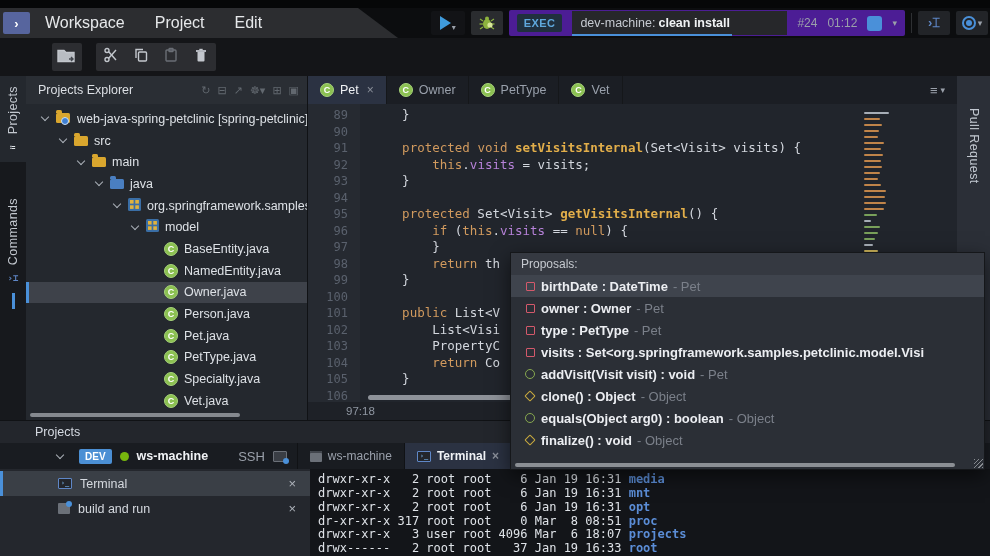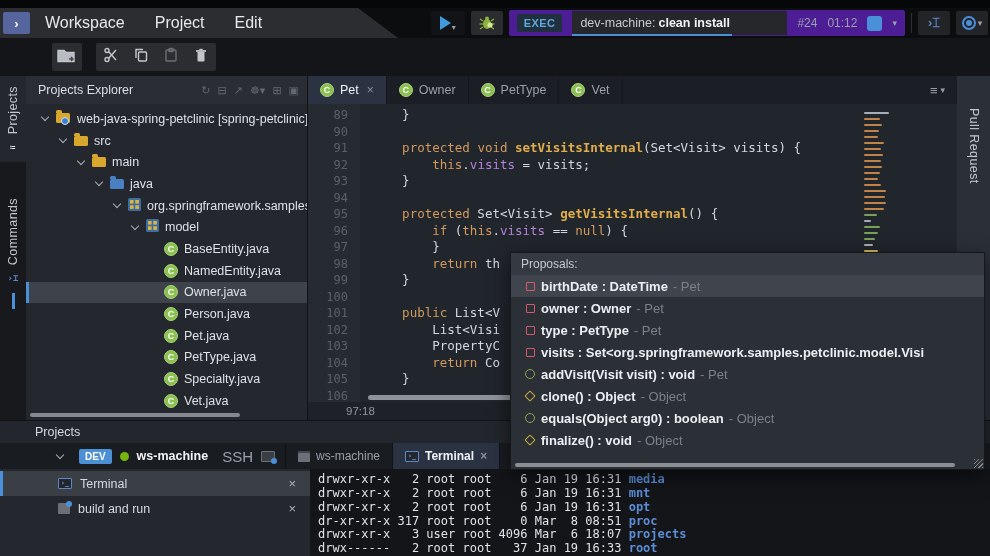--- a/index.html
+++ b/index.html
@@ -89,21 +89,21 @@
   .vtext-down{writing-mode:vertical-rl;font-size:12.5px;color:#c2c8d0;letter-spacing:.4px;}
 
   
   .processes{position:absolute;left:0;top:420px;width:990px;height:136px;display:flex;flex-direction:column;background:#1d2025;}
   .proc-header{height:24px;background:#23262c;display:flex;align-items:center;padding-left:35px;font-size:12.5px;color:#d5dae2;border-top:1px solid #101215;}
   .proc-bar{height:26px;display:flex;align-items:center;background:#191c21;padding-left:23px;}
   .pb-left{display:flex;align-items:center;gap:8px;padding:0 10px 0 34px;}
   .dev-badge{background:#4b8fd4;color:#fff;font-size:10px;font-weight:bold;padding:2px 6px;border-radius:2px;}
   .dot{width:9px;height:9px;border-radius:50%;background:#77b60e;}
   .machine-name{font-size:12.5px;font-weight:bold;color:#f0f2f5;}
-  .ssh-label{font-size:15px;color:#9aa0aa;margin-left:6px;}
+  .ssh-label{font-size:13px;color:#9aa0aa;margin-left:22px;}
   .ssh-ic{width:14px;height:11px;background:#3a3e45;border:1px solid #6b7078;border-radius:1px;position:relative;}
   .ssh-ic::after{content:"";position:absolute;right:-3px;bottom:-3px;width:6px;height:6px;background:#4a90d9;border-radius:50%;}
   .ptab{display:flex;align-items:center;gap:6px;padding:0 12px;height:26px;font-size:12px;color:#9aa0ab;border-left:1px solid #101215;}
   .ptab.active{background:#2b3242;color:#f0f2f5;font-weight:bold;}
   .ptab .x{color:#8a8f99;font-size:12px;}
   .file-ic{width:12px;height:11px;background:#6b7078;border-radius:1px;box-shadow:inset 0 2px 0 #41454c;}
   .term-ic{width:14px;height:11px;background:#23262c;border:1px solid #5f87c7;border-radius:1px;color:#6fa8dc;font-size:7px;font-weight:bold;line-height:9px;text-align:center;font-family:"DejaVu Sans Mono",monospace;}
   .build-ic{width:12px;height:11px;background:#6b7078;border-radius:1px;position:relative;}
   .build-ic::after{content:"";position:absolute;right:-2px;top:-2px;width:6px;height:6px;background:#4a90d9;border-radius:50%;}
   .proc-body{flex:1;display:flex;}

